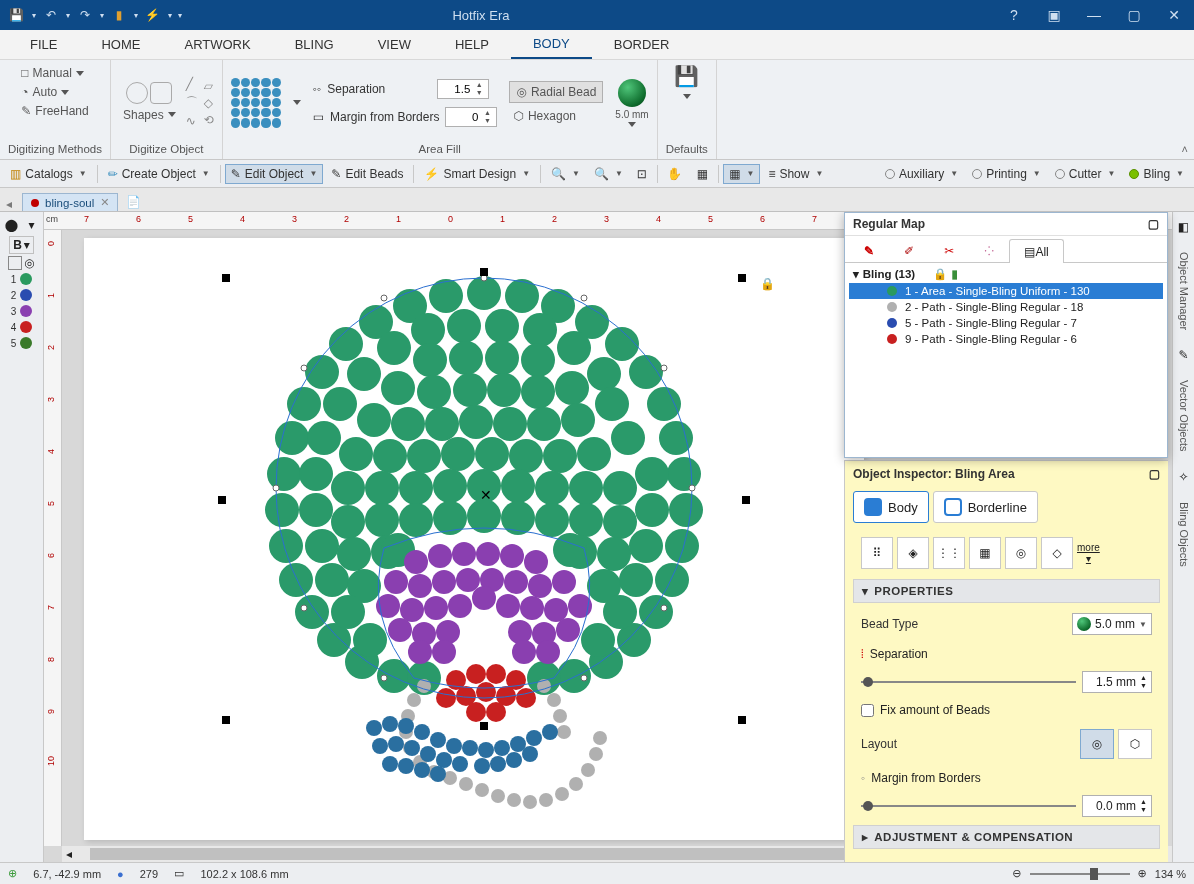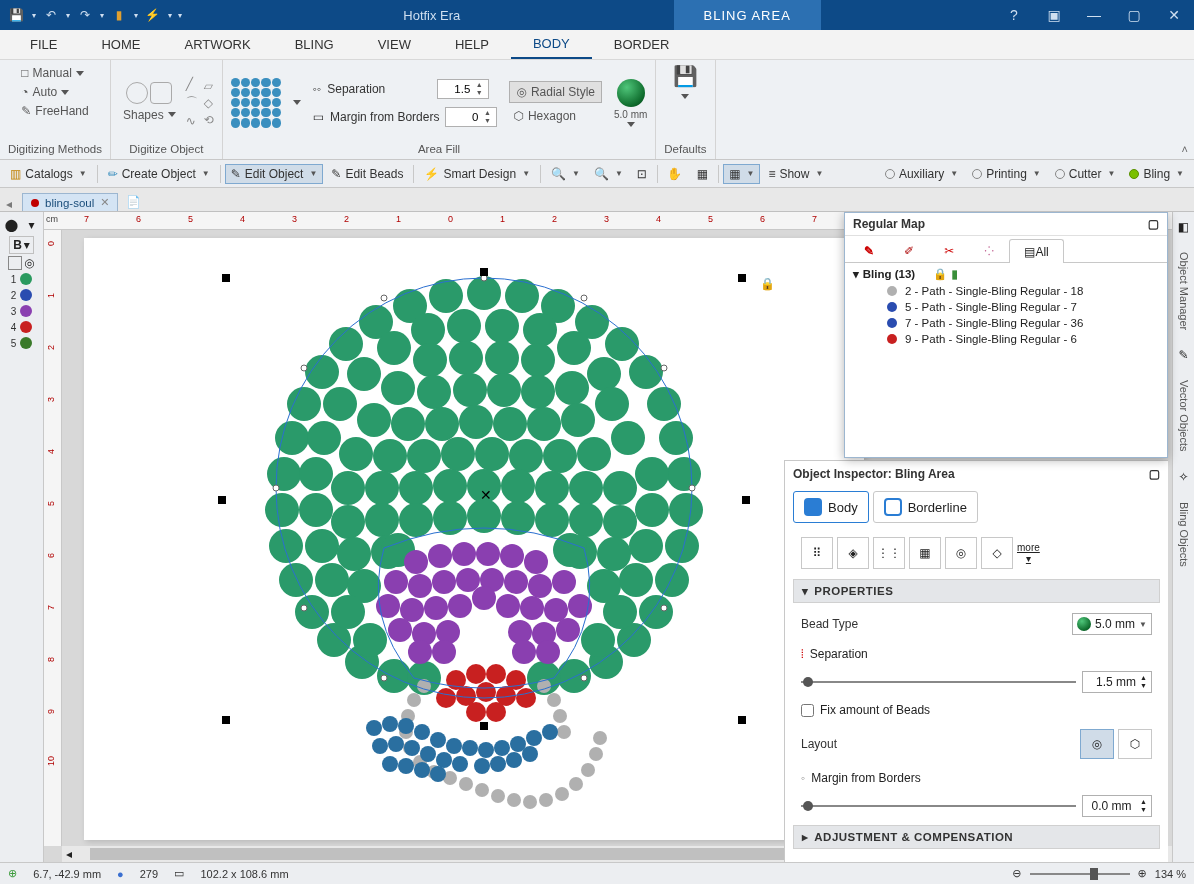--- a/index.html
+++ b/index.html
@@ -70,21 +70,21 @@
 .docmap-title { padding: 4px 8px; font-size:12px; font-weight:600; color:#333; display:flex; justify-content:space-between; border-bottom:1px solid #e0e0e0;}
 .docmap-tabs { display:flex; border-bottom:1px solid #c8c8c8; padding: 2px 4px 0; gap:0;}
 .docmap-tabs .dmt { padding: 3px 14px; border:1px solid transparent; border-bottom:none; cursor:pointer; display:flex; align-items:center; justify-content:center;}
 .docmap-tabs .dmt.active { background:#fff; border-color:#c8c8c8; border-radius: 3px 3px 0 0; position:relative; top:1px;}
 .docmap-tree { flex:1; overflow:auto; padding: 2px 4px; font-size:11.5px;}
 .tree-root { display:flex; align-items:center; gap:4px; font-weight:600; padding:2px 4px;}
 .tree-item { display:flex; align-items:center; gap:6px; padding:1px 4px 1px 36px; cursor:pointer;}
 .tree-item.selected { background:#2a7dd4; color:#fff;}
 .tree-swatch { width:14px; height:14px; display:inline-flex; align-items:center; justify-content:center;}
 
-.inspector { position:absolute; right:26px; top:248px; bottom:0; width:384px; background:#ffffff; border-left:1px solid #c8c8c8; border-top:1px solid #c8c8c8; display:flex; flex-direction:column; padding:6px 8px; gap:6px; overflow:auto;}
+.inspector { position:absolute; right:26px; top:248px; bottom:0; width:324px; background:#fef9c3; border-left:1px solid #c8c8c8; border-top:1px solid #c8c8c8; display:flex; flex-direction:column; padding:6px 8px; gap:6px; overflow:auto;}
 .inspector-title { font-size:12px; font-weight:600; color:#333; display:flex; justify-content:space-between;}
 .insp-tabs { display:flex; gap:4px; padding: 4px 0;}
 .insp-tab { display:flex; align-items:center; gap:6px; padding: 6px 10px; border:1px solid #c8c8c8; background:#fff; border-radius:3px; cursor:pointer; font-size:13px;}
 .insp-tab.active { border-color:#2a7dd4; }
 .isquare { width:18px; height:18px; border-radius:4px; }
 .section-head { background:#e4e6e9; padding:4px 8px; font-size:11.5px; font-weight:700; letter-spacing:0.5px; color:#333; border:1px solid #d0d0d0; display:flex; align-items:center; gap:6px;}
 .prop-row { display:flex; align-items:center; justify-content:space-between; padding: 4px 8px; font-size:12px;}
 .prop-row .k { color:#333; }
 .combo { display:flex; align-items:center; border:1px solid #b0b0b0; background:#fff; padding: 1px 4px; gap:4px; height:22px;}
 .combo .dd { font-size:8px; color:#555;}
@@ -121,21 +121,20 @@
       <span class="qat-dd">▾</span>
     <span class="qat-btn" style="color:#e0a030">▮</span>
       <span class="qat-dd">▾</span>
     <span class="qat-btn" style="color:#e0d000">⚡</span>
       <span class="qat-dd">▾</span>
     <span class="qat-dd">▾</span>
   </div>
   <div class="spacer"></div>
   <div class="title">Hotfix Era</div>
   <div class="spacer"></div>
-  <div class="context-tab">BLING AREA</div>
   <div class="spacer"></div>
   <div class="winbtns">
     <div class="winbtn">?</div>
     <div class="winbtn">▣</div>
     <div class="winbtn">—</div>
     <div class="winbtn">▢</div>
     <div class="winbtn">✕</div>
   </div>
 </div>
 
@@ -249,21 +248,21 @@
               <div class="arr">
                 <span>▲</span>
                 <span>▼</span>
               </div>
             </div>
         </div>
       </div>
       <div style="display:flex; flex-direction:column; gap:4px;">
         <div class="rbtn" style="background:#e0e0e0; border:1px solid #b0b0b0; padding:3px 6px;">
             <span>◎</span>
-            <span>Radial Style</span>
+            <span>Radial Bead</span>
           </div>
         <div class="rbtn">
             <span>⬡</span>
             <span>Hexagon</span>
           </div>
       </div>
       <div style="display:flex; flex-direction:column; align-items:center; gap:2px;">
         <div class="bead-swatch"></div>
         <div style="font-size:10px; color:#555;">5.0 mm</div>
         <span class="ico-tri"></span>
@@ -706,37 +705,37 @@
         </div>
       <div class="dmt active">▤ <span>All</span></div>
     </div>
     <div class="docmap-tree">
       <div class="tree-root">
         <span>▾</span>
         <span>Bling (13)</span>
         <span style="color:#c0a000; margin-left:14px;">🔒</span>
         <span style="color:#3a8f3a;">▮</span>
       </div>
+      <div class="tree-item selected">
+          <span class="tree-swatch">
+            <span style="width:10px;height:10px;background:#2a9a5f;border-radius:50%;display:inline-block;"></span>
+          </span>
+          <span>1 - Area - Single-Bling Uniform - 130</span>
+        </div>
       <div class="tree-item">
           <span class="tree-swatch">
             <span style="width:10px;height:10px;background:#b0b0b0;border-radius:50%;display:inline-block;"></span>
           </span>
           <span>2 - Path - Single-Bling Regular - 18</span>
         </div>
       <div class="tree-item">
           <span class="tree-swatch">
             <span style="width:10px;height:10px;background:#2a4cb0;border-radius:50%;display:inline-block;"></span>
           </span>
           <span>5 - Path - Single-Bling Regular - 7</span>
-        </div>
-      <div class="tree-item">
-          <span class="tree-swatch">
-            <span style="width:10px;height:10px;background:#2a4cb0;border-radius:50%;display:inline-block;"></span>
-          </span>
-          <span>7 - Path - Single-Bling Regular - 36</span>
         </div>
       <div class="tree-item">
           <span class="tree-swatch">
             <span style="width:10px;height:10px;background:#c82020;border-radius:50%;display:inline-block;"></span>
           </span>
           <span>9 - Path - Single-Bling Regular - 6</span>
         </div>
     </div>
   </div>
 
@@ -812,21 +811,21 @@
 
     <div class="slider-row">
       <span style="color:#888;">◦</span>
       <span class="k">Margin from Borders</span>
     </div>
     <div class="slider-row">
       <div class="slider-rail">
           <div class="slider-thumb" style="left:2px;"></div>
         </div>
       <div class="combo" style="width:70px;">
-          <span style="flex:1; text-align:center;">0.0 mm</span>
+          <span style="flex:1; text-align:right;">0.0 mm</span>
           <div class="arr" style="display:flex; flex-direction:column; font-size:7px; line-height:8px;">
             <span>▲</span>
             <span>▼</span>
           </div>
         </div>
     </div>
 
     <div class="section-head">
         <span>▸</span>
         <span>ADJUSTMENT &amp; COMPENSATION</span>

